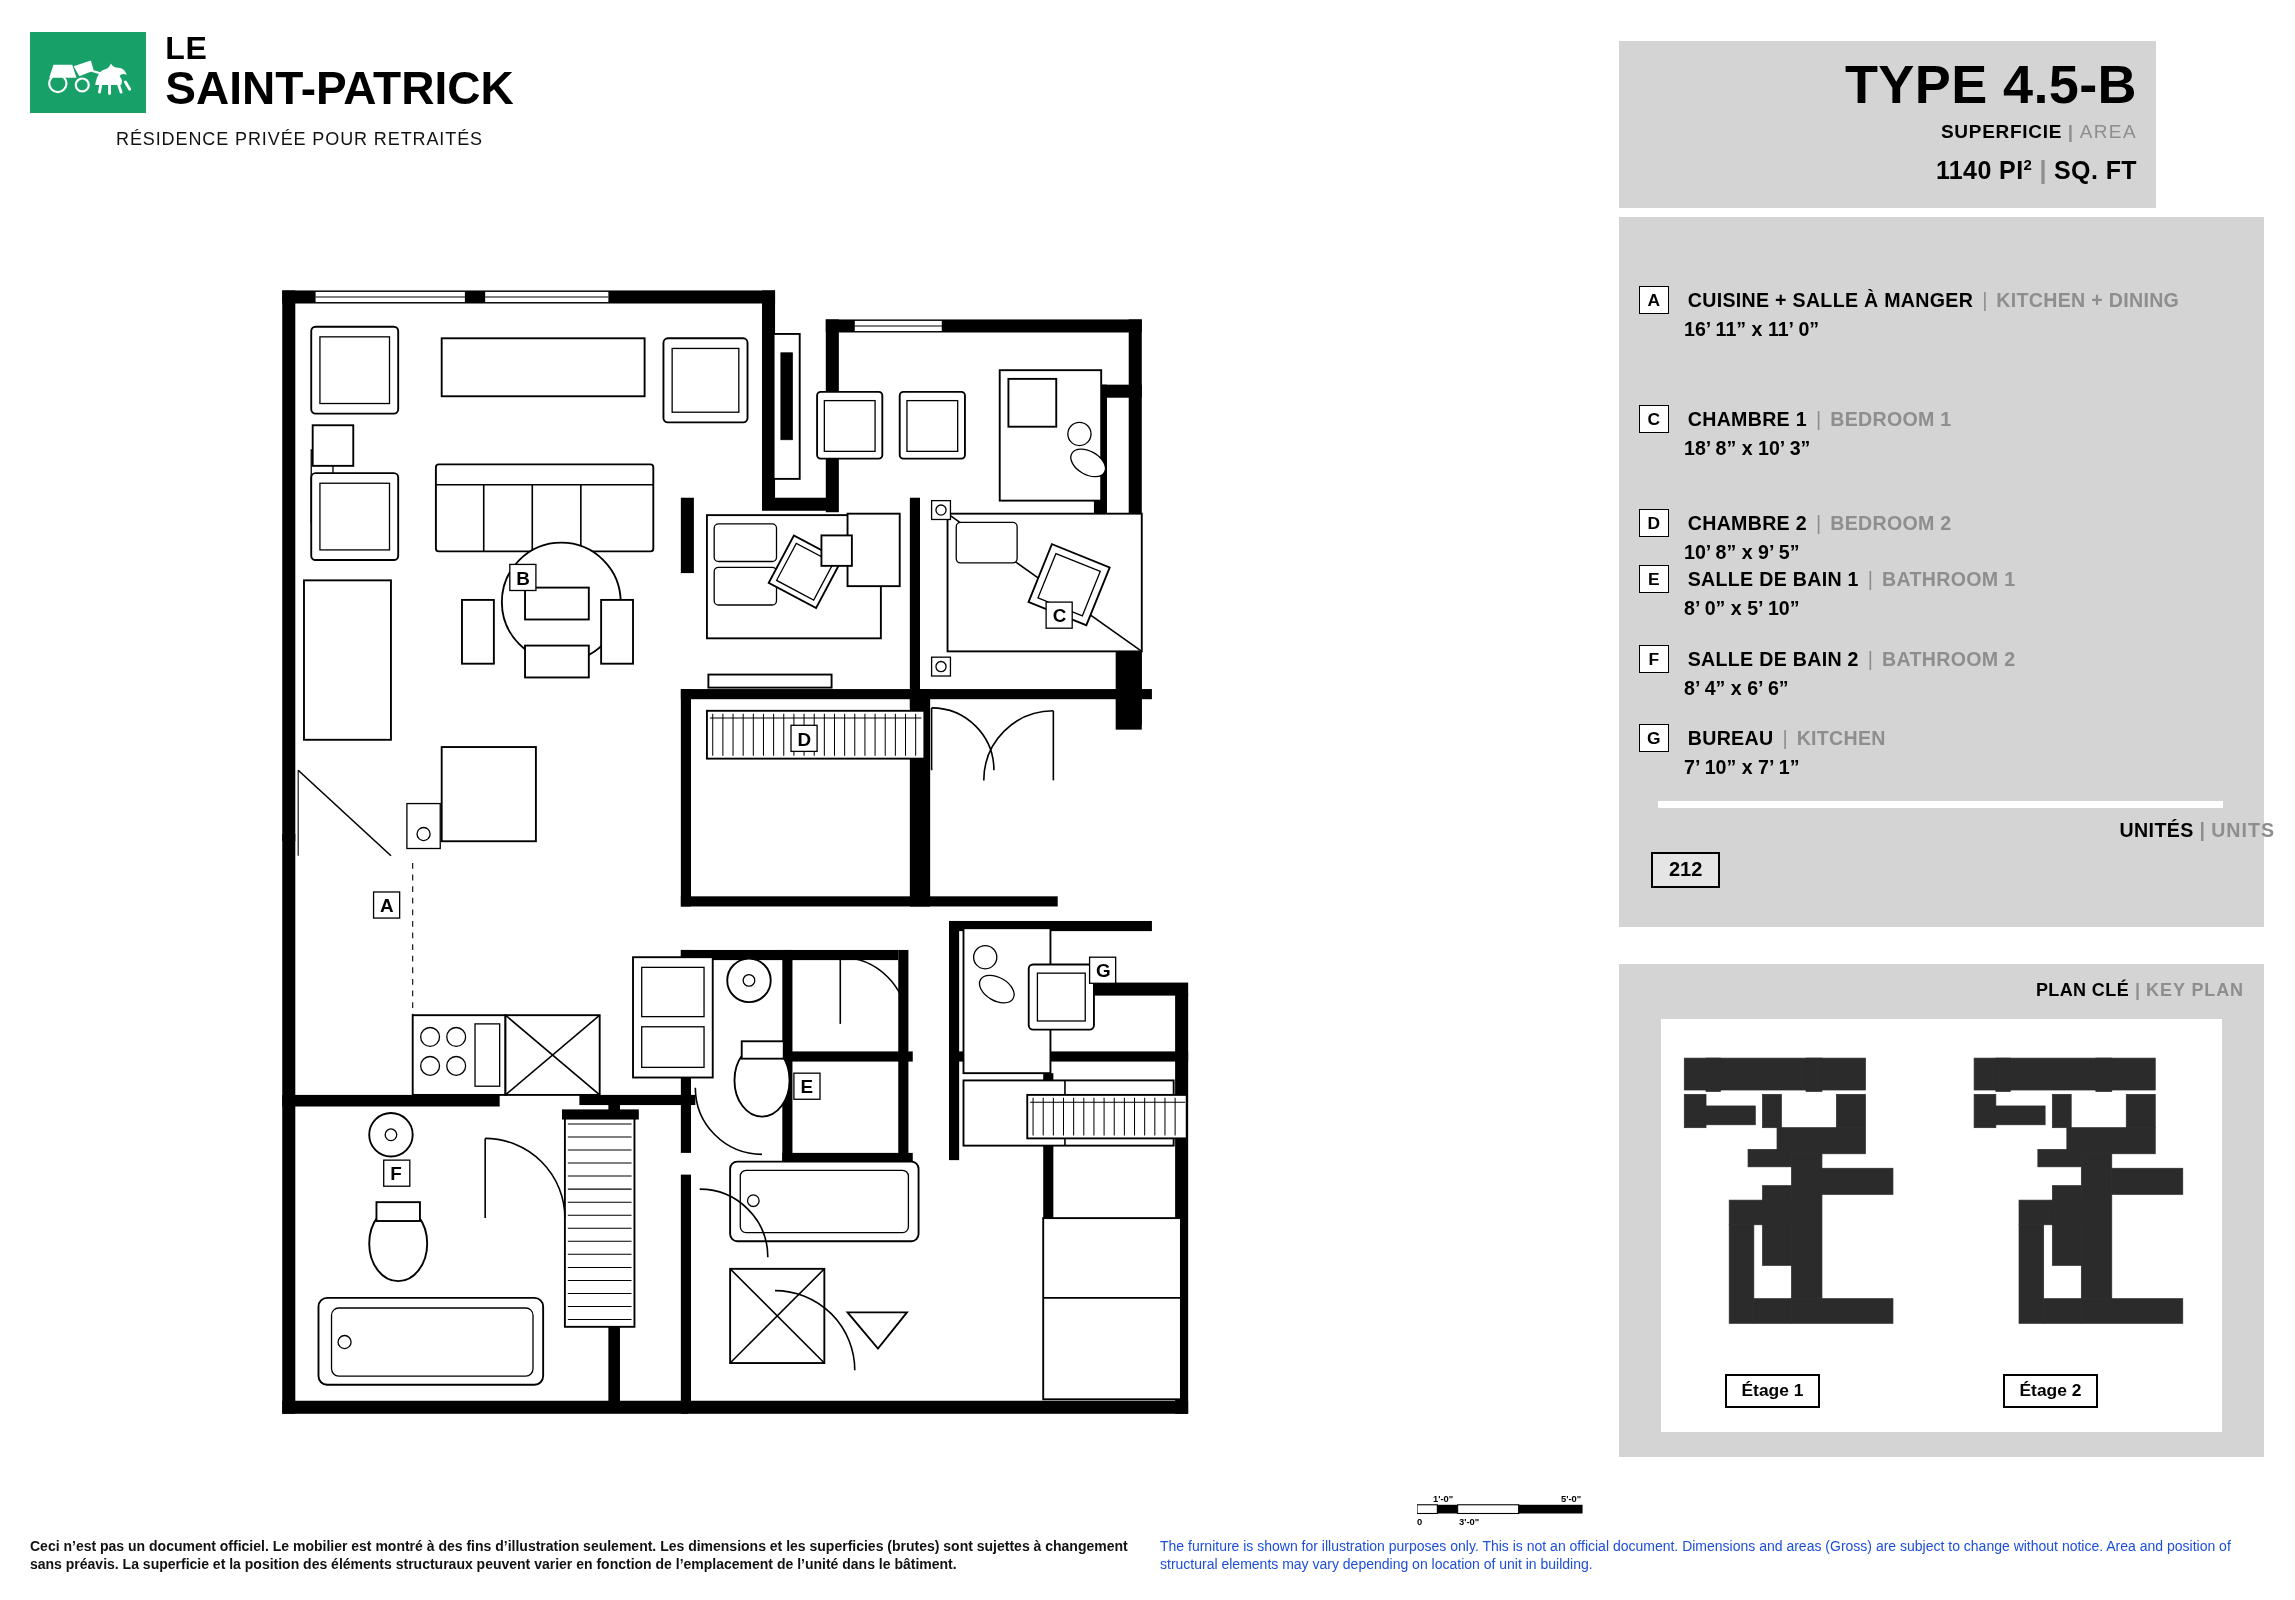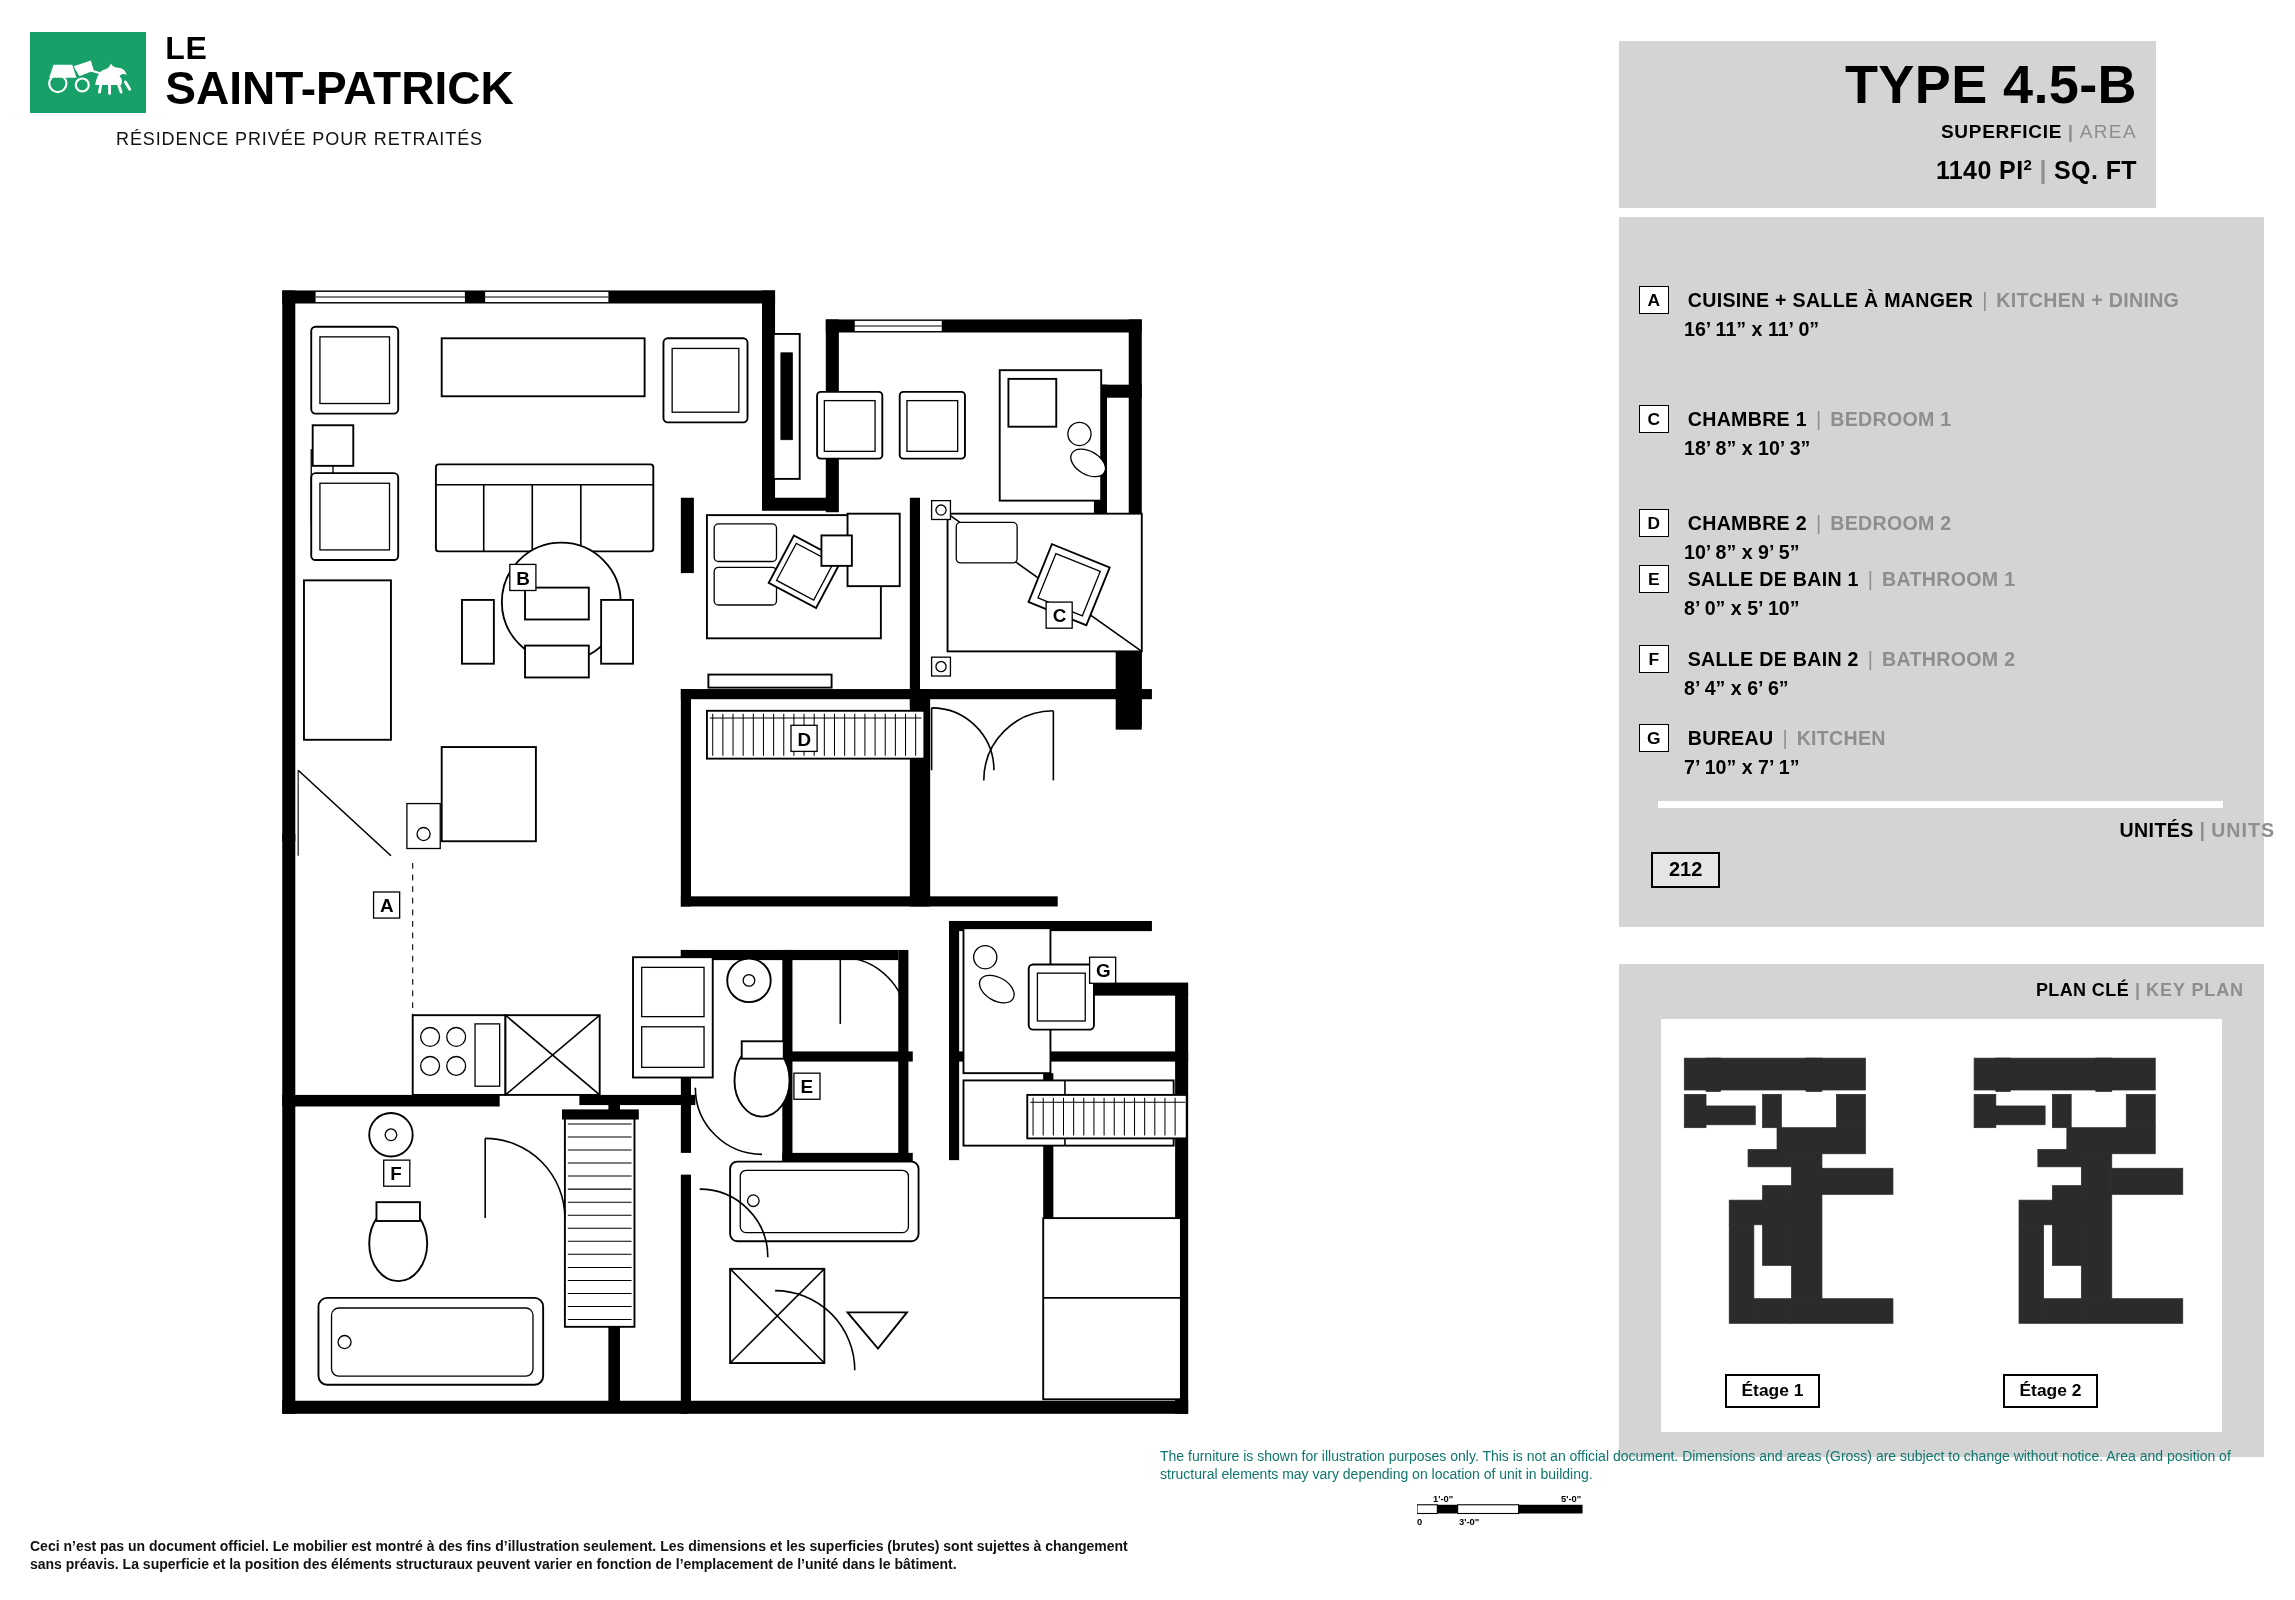--- a/index.html
+++ b/index.html
@@ -233,25 +233,25 @@
     top: 1537px;
     width: 1116px;
     font-size: 14px;
     line-height: 18px;
     font-weight: bold;
     color: #111;
   }
   #footer-en {
     position: absolute;
     left: 1160px;
-    top: 1447px;
+    top: 1537px;
     width: 1109px;
     font-size: 14px;
     line-height: 18px;
-    color: #0f766e;
+    color: #1d4ed8;
   }
 </style>
 </head>
 <body>
 
 <div id="logo-block">
   <div id="logo-mark">
     <svg width="96" height="46" viewBox="0 0 132 64" xmlns="http://www.w3.org/2000/svg">
       <g fill="#ffffff" stroke="#ffffff">
         <circle cx="24" cy="48" r="12" fill="none" stroke-width="3"></circle>

